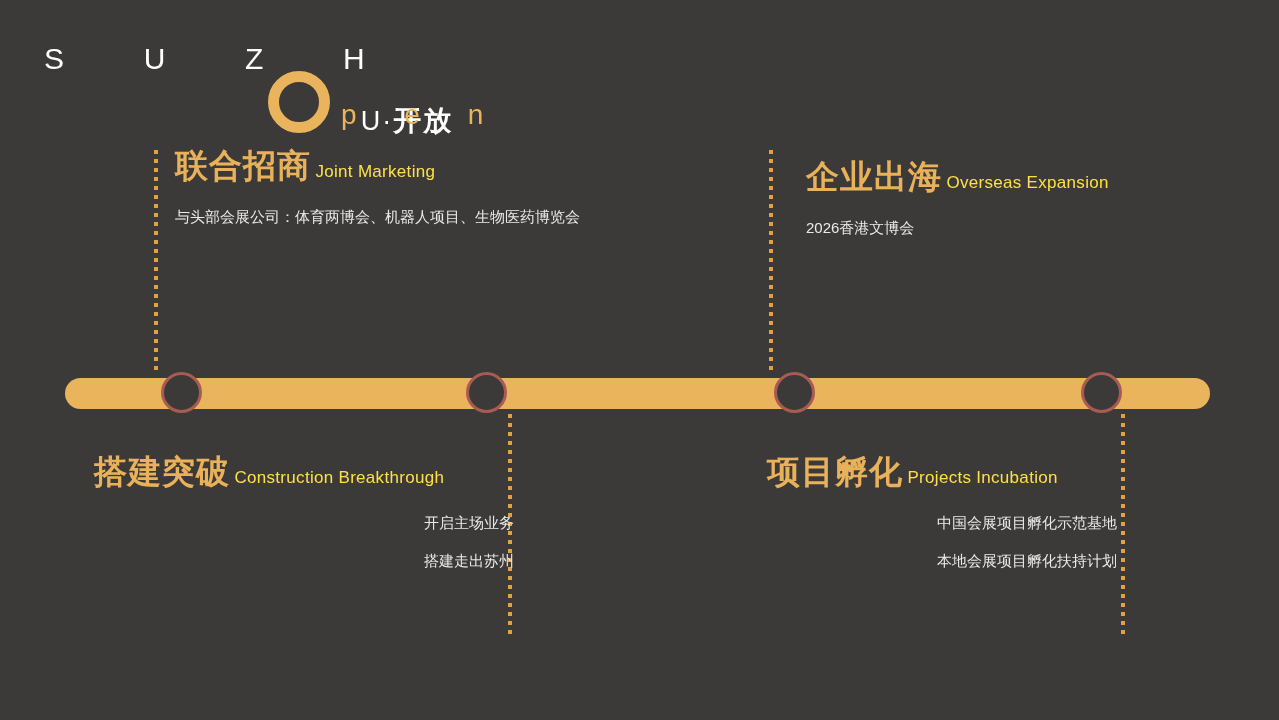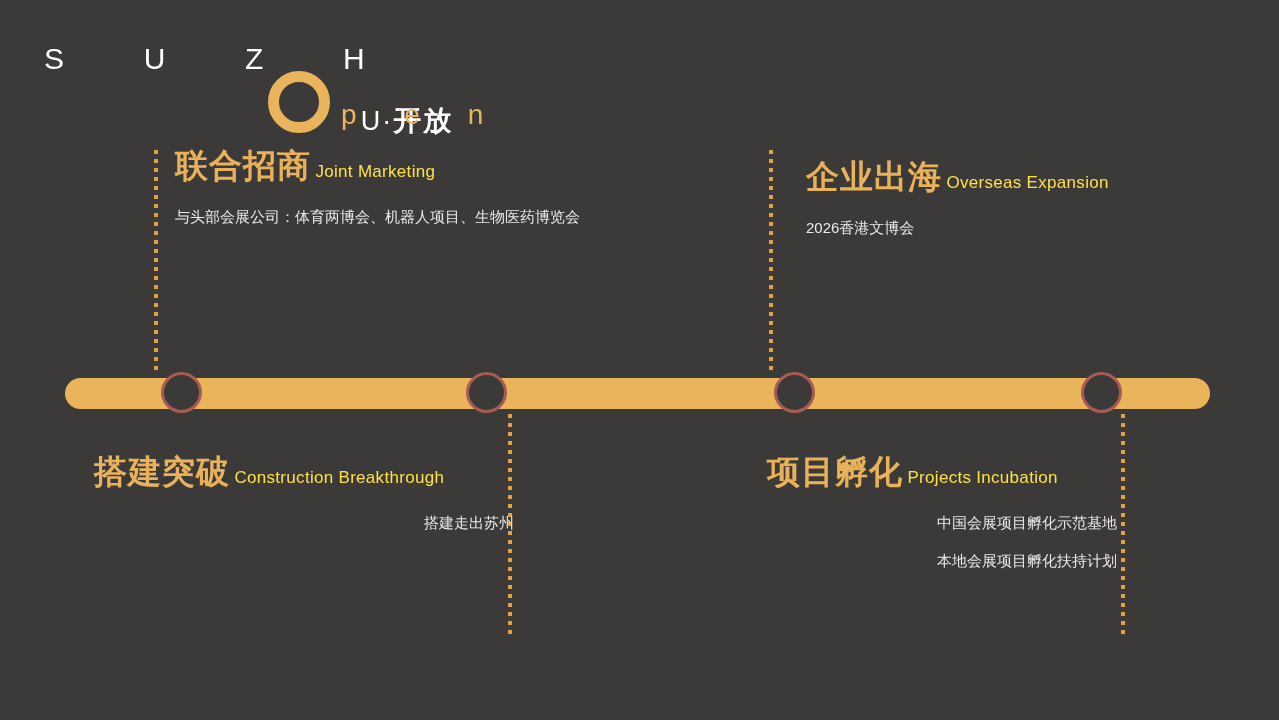--- a/index.html
+++ b/index.html
@@ -183,20 +183,21 @@
       <span class="heading-en">Overseas Expansion</span>
     </div>
     <div class="block-line">2026香港文博会</div>
   </div>
 
   <div class="block align-right" id="block-construction">
     <div class="block-heading">
       <span class="heading-cn">搭建突破</span>
       <span class="heading-en">Construction Breakthrough</span>
     </div>
+    <div class="block-line">开启主场业务</div>
     <div class="block-line">搭建走出苏州</div>
   </div>
 
   <div class="block align-right" id="block-incubation">
     <div class="block-heading">
       <span class="heading-cn">项目孵化</span>
       <span class="heading-en">Projects Incubation</span>
     </div>
     <div class="block-line">中国会展项目孵化示范基地</div>
     <div class="block-line">本地会展项目孵化扶持计划</div>

